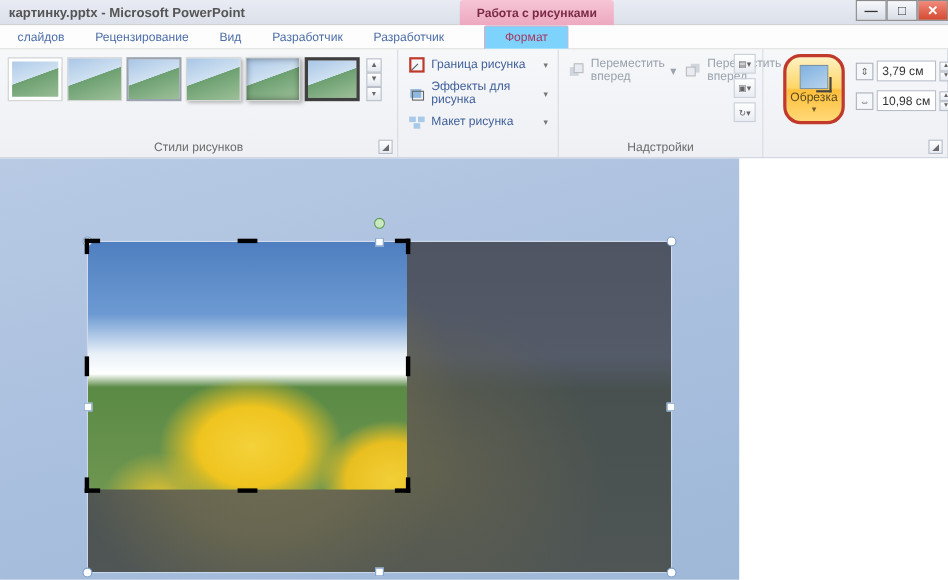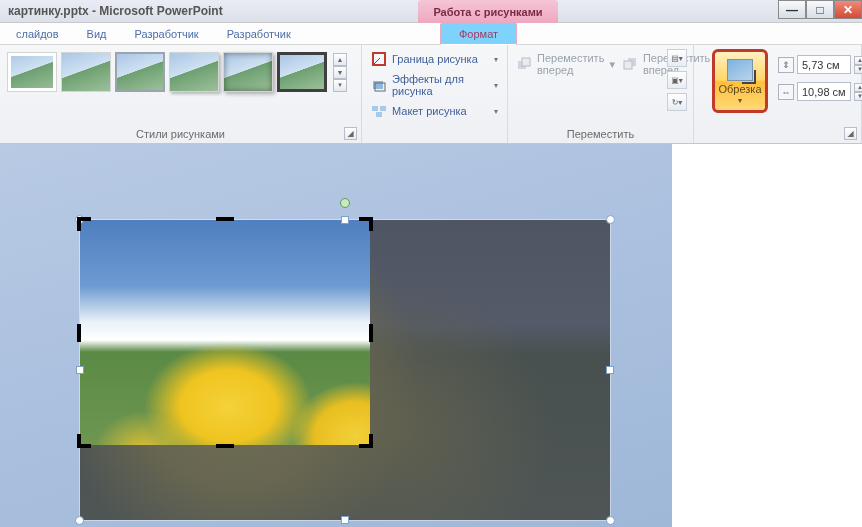--- a/index.html
+++ b/index.html
@@ -44,21 +44,21 @@
   
   .arrange-group { width:186px;}
   .arrange-col { display:flex; flex-direction:row; gap:1px; padding-top:2px;}
   .arr-item { display:flex; align-items:center; gap:5px; padding:2px 3px; color:#9aa3ae;}
   .arr-item.enabled { color:#3f5f99;}
   .arr-right { position:absolute; right:6px; top:4px; display:flex; flex-direction:column; gap:4px;}
   .tiny-btn { width:20px; height:18px; border:1px solid #c9cfd9; background:linear-gradient(#fff,#e8ecf2); display:flex; align-items:center; justify-content:center; font-size:8px; color:#666;}
 
   
   .size-group { width:160px; flex:1;}
-  .crop-btn { position:absolute; left:712px; top:49px; width:56px; height:64px; border:3px solid #c0392b; border-radius:6px; background:linear-gradient(#fff1c2,#ffd666 48%,#ffbf3a 52%,#ffd877); display:flex; flex-direction:column; align-items:center; justify-content:center; gap:2px;}
+  .crop-btn { position:absolute; left:712px; top:49px; width:56px; height:64px; border:3px solid #c0392b; border-radius:16px; background:linear-gradient(#fff1c2,#ffd666 48%,#ffbf3a 52%,#ffd877); display:flex; flex-direction:column; align-items:center; justify-content:center; gap:2px;}
   .crop-btn .crop-icon { width:26px; height:22px; background:linear-gradient(150deg,#7fb2e0,#b8d3ec); border:1px solid #7a93a9; position:relative;}
   .crop-btn .crop-icon::after { content:""; position:absolute; right:-4px; bottom:-4px; width:12px; height:12px; border:2px solid #444; border-left:none; border-top:none;}
   .crop-btn .lbl { font-size:11px; color:#5a4a1f;}
   .crop-btn .arr { font-size:7px; color:#6b5a2a;}
   .dim-stack { position:absolute; left:778px; top:55px; display:flex; flex-direction:column; gap:8px;}
   .dim-row { display:flex; align-items:center; gap:3px;}
   .dim-icon { width:16px; height:16px; border:1px solid #aab2bd; display:flex; align-items:center; justify-content:center; font-size:9px; color:#666; background:#f5f7fa;}
   .dim-input { width:54px; height:19px; border:1px solid #b8bec9; background:#fff; padding:0 4px; font-size:11px; color:#333; display:flex; align-items:center;}
   .spin { width:12px; display:flex; flex-direction:column;}
   .spin div { height:9px; border:1px solid #b8bec9; background:linear-gradient(#fff,#e6eaf1); font-size:6px; text-align:center; line-height:7px; color:#666;}
@@ -115,20 +115,21 @@
   <div class="context-tab-label">Работа с рисунками</div>
   <div class="win-controls">
     <div class="win-btn">—</div>
     <div class="win-btn">□</div>
     <div class="win-btn close">✕</div>
   </div>
 </div>
 
 <div class="tabs">
   <div class="tab">слайдов</div>
+  <div class="tab">Рецензирование</div>
   <div class="tab">Вид</div>
   <div class="tab">Разработчик</div>
   <div class="tab">Разработчик</div>
   <div class="tab format">Формат</div>
 </div>
 
 <div class="ribbon">
 
   <div class="group styles-group">
     <div class="gallery">
@@ -137,21 +138,21 @@
       <div class="style-thumb border1"></div>
       <div class="style-thumb shadow"></div>
       <div class="style-thumb" style="box-shadow:0 0 6px rgba(0,0,0,.45) inset, 2px 2px 4px rgba(0,0,0,.3);"></div>
       <div class="style-thumb sel"></div>
       <div class="gallery-spinner">
         <div>▲</div>
         <div>▼</div>
         <div>▾</div>
       </div>
     </div>
-    <div class="group-label">Стили рисунками</div>
+    <div class="group-label">Стили рисунков</div>
     <div class="dialog-launcher">◢</div>
   </div>
 
   <div class="group picfmt-group">
     <div>
       <div class="picfmt-item">
         <span class="mini-icon">
             <svg width="16" height="16">
               <rect x="2" y="2" width="12" height="12" fill="none" stroke="#c0392b" stroke-width="2"></rect>
               <path d="M3 13 L9 7" stroke="#555" stroke-width="1"></path>
@@ -206,39 +207,39 @@
           </span>
         <span>Переместить вперед</span>
         <span class="dd">▾</span>
       </div>
     </div>
     <div class="arr-right">
       <div class="tiny-btn">▤▾</div>
       <div class="tiny-btn">▣▾</div>
       <div class="tiny-btn">↻▾</div>
     </div>
-    <div class="group-label">Переместить</div>
+    <div class="group-label">Надстройки</div>
   </div>
 
   <div class="group size-group">
     <div class="dialog-launcher">◢</div>
   </div>
 
 </div>
 
 <div class="crop-btn">
   <div class="crop-icon"></div>
   <span class="lbl">Обрезка</span>
   <span class="arr">▼</span>
 </div>
 
 <div class="dim-stack">
   <div class="dim-row">
     <div class="dim-icon">⇕</div>
-    <div class="dim-input">5,73 см</div>
+    <div class="dim-input">3,79 см</div>
     <div class="spin">
         <div>▲</div>
         <div>▼</div>
       </div>
   </div>
   <div class="dim-row">
     <div class="dim-icon">⇔</div>
     <div class="dim-input">10,98 см</div>
     <div class="spin">
         <div>▲</div>

